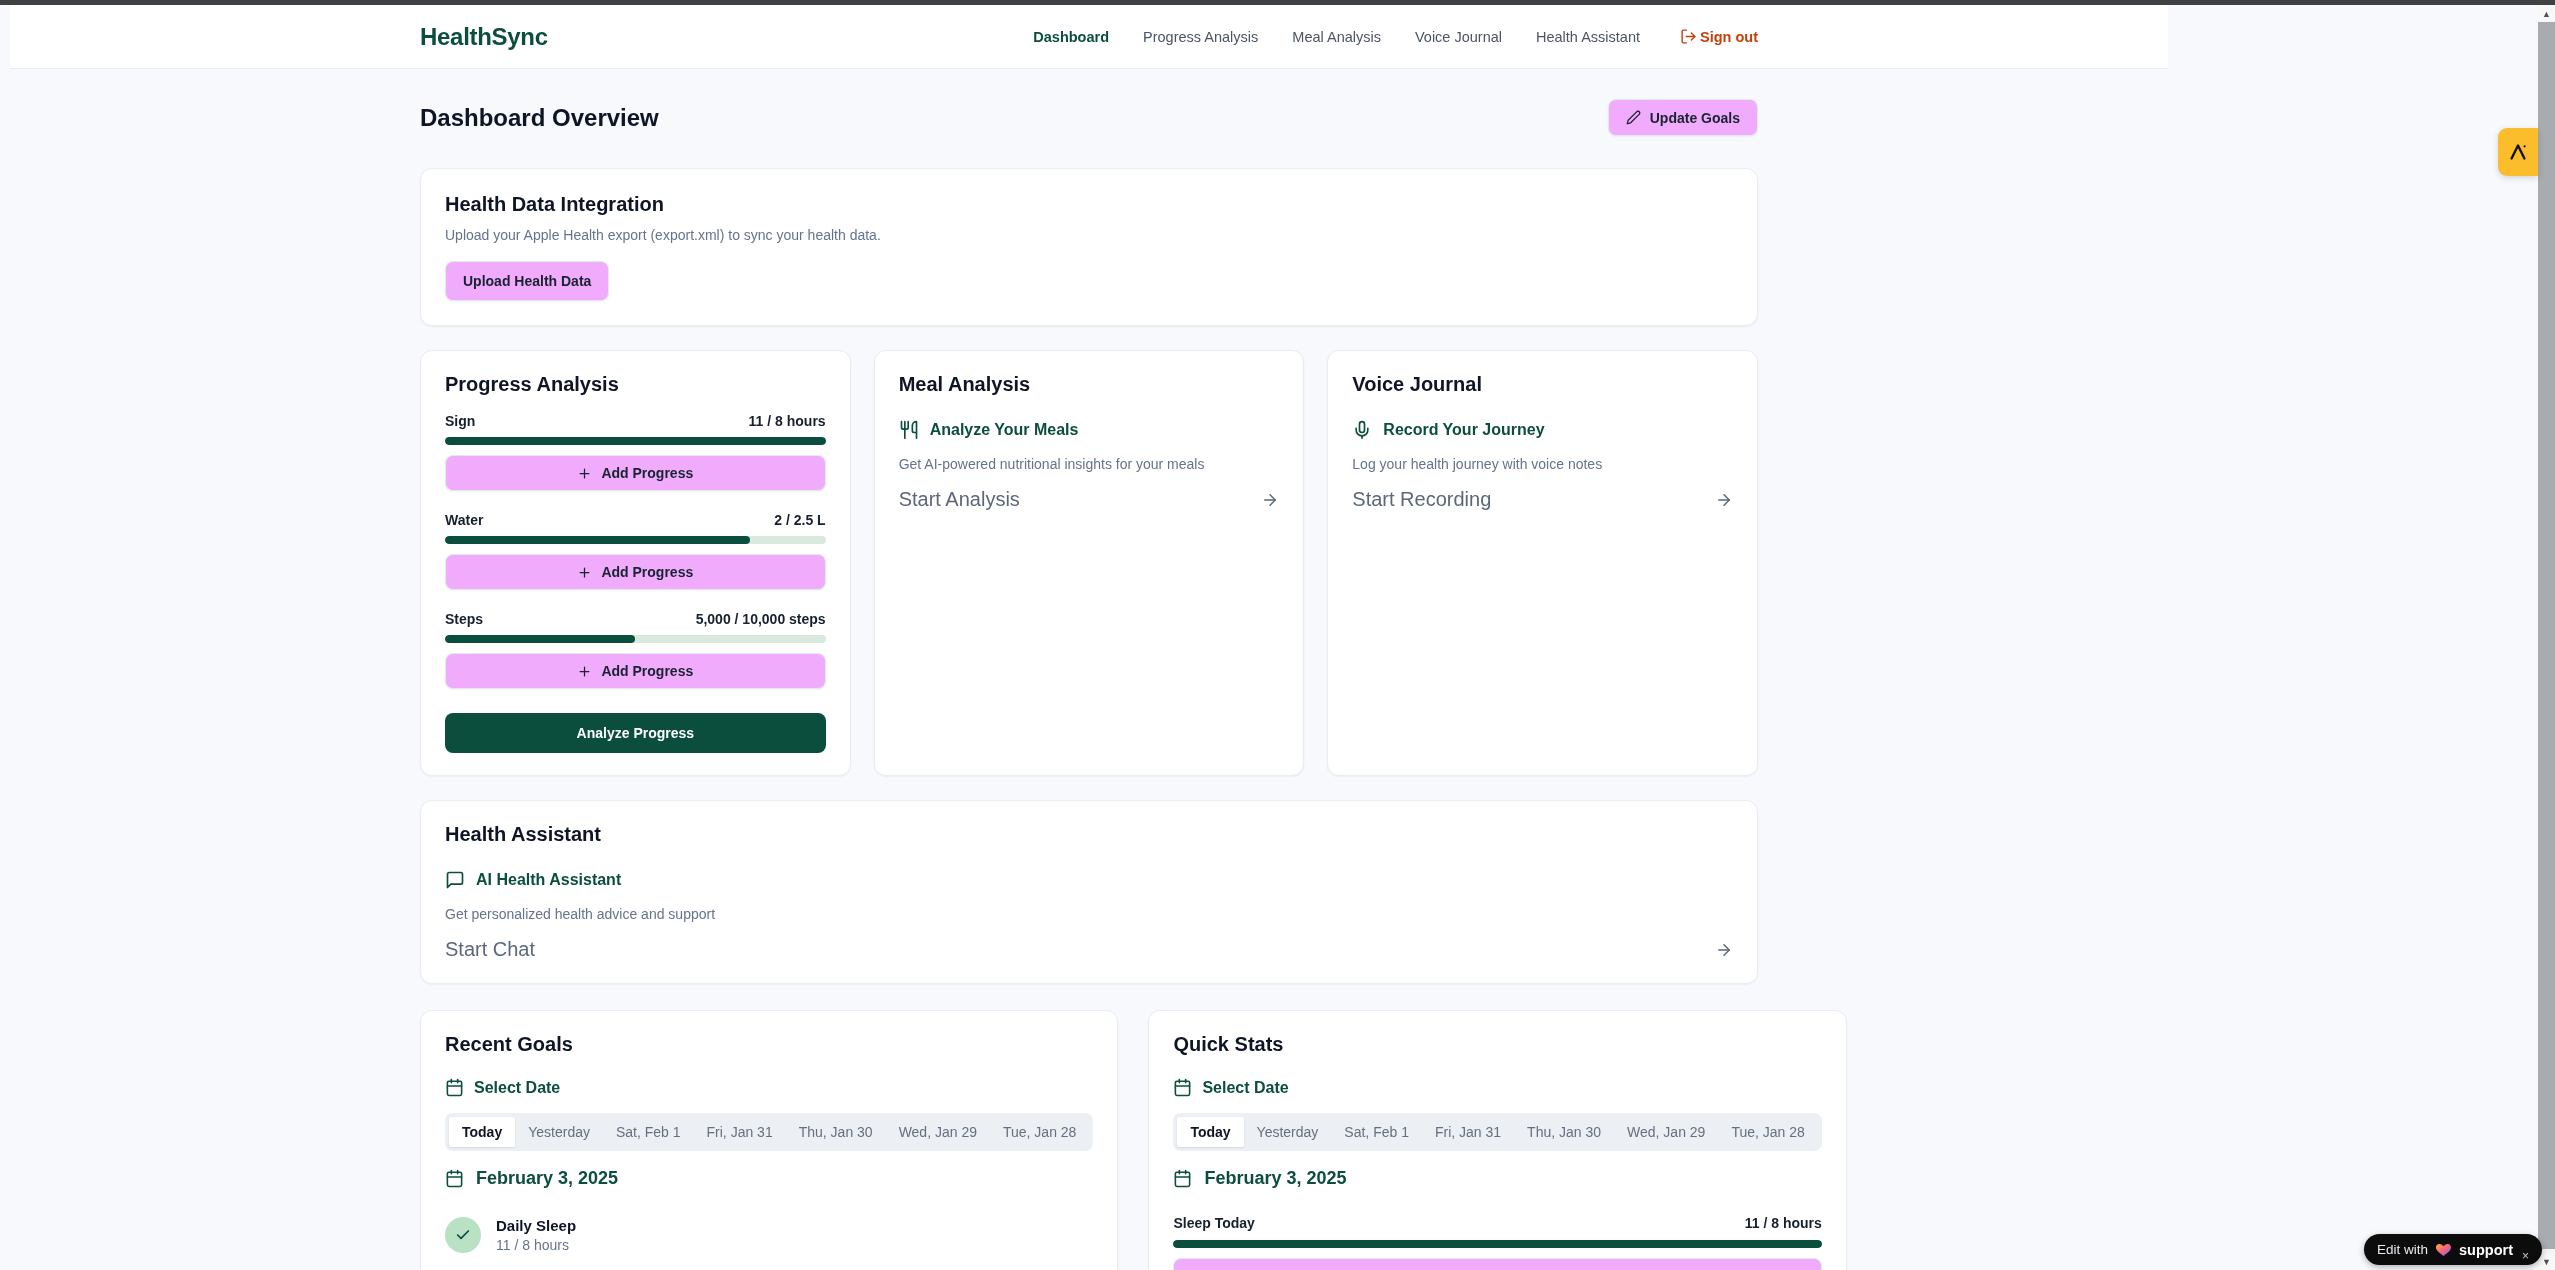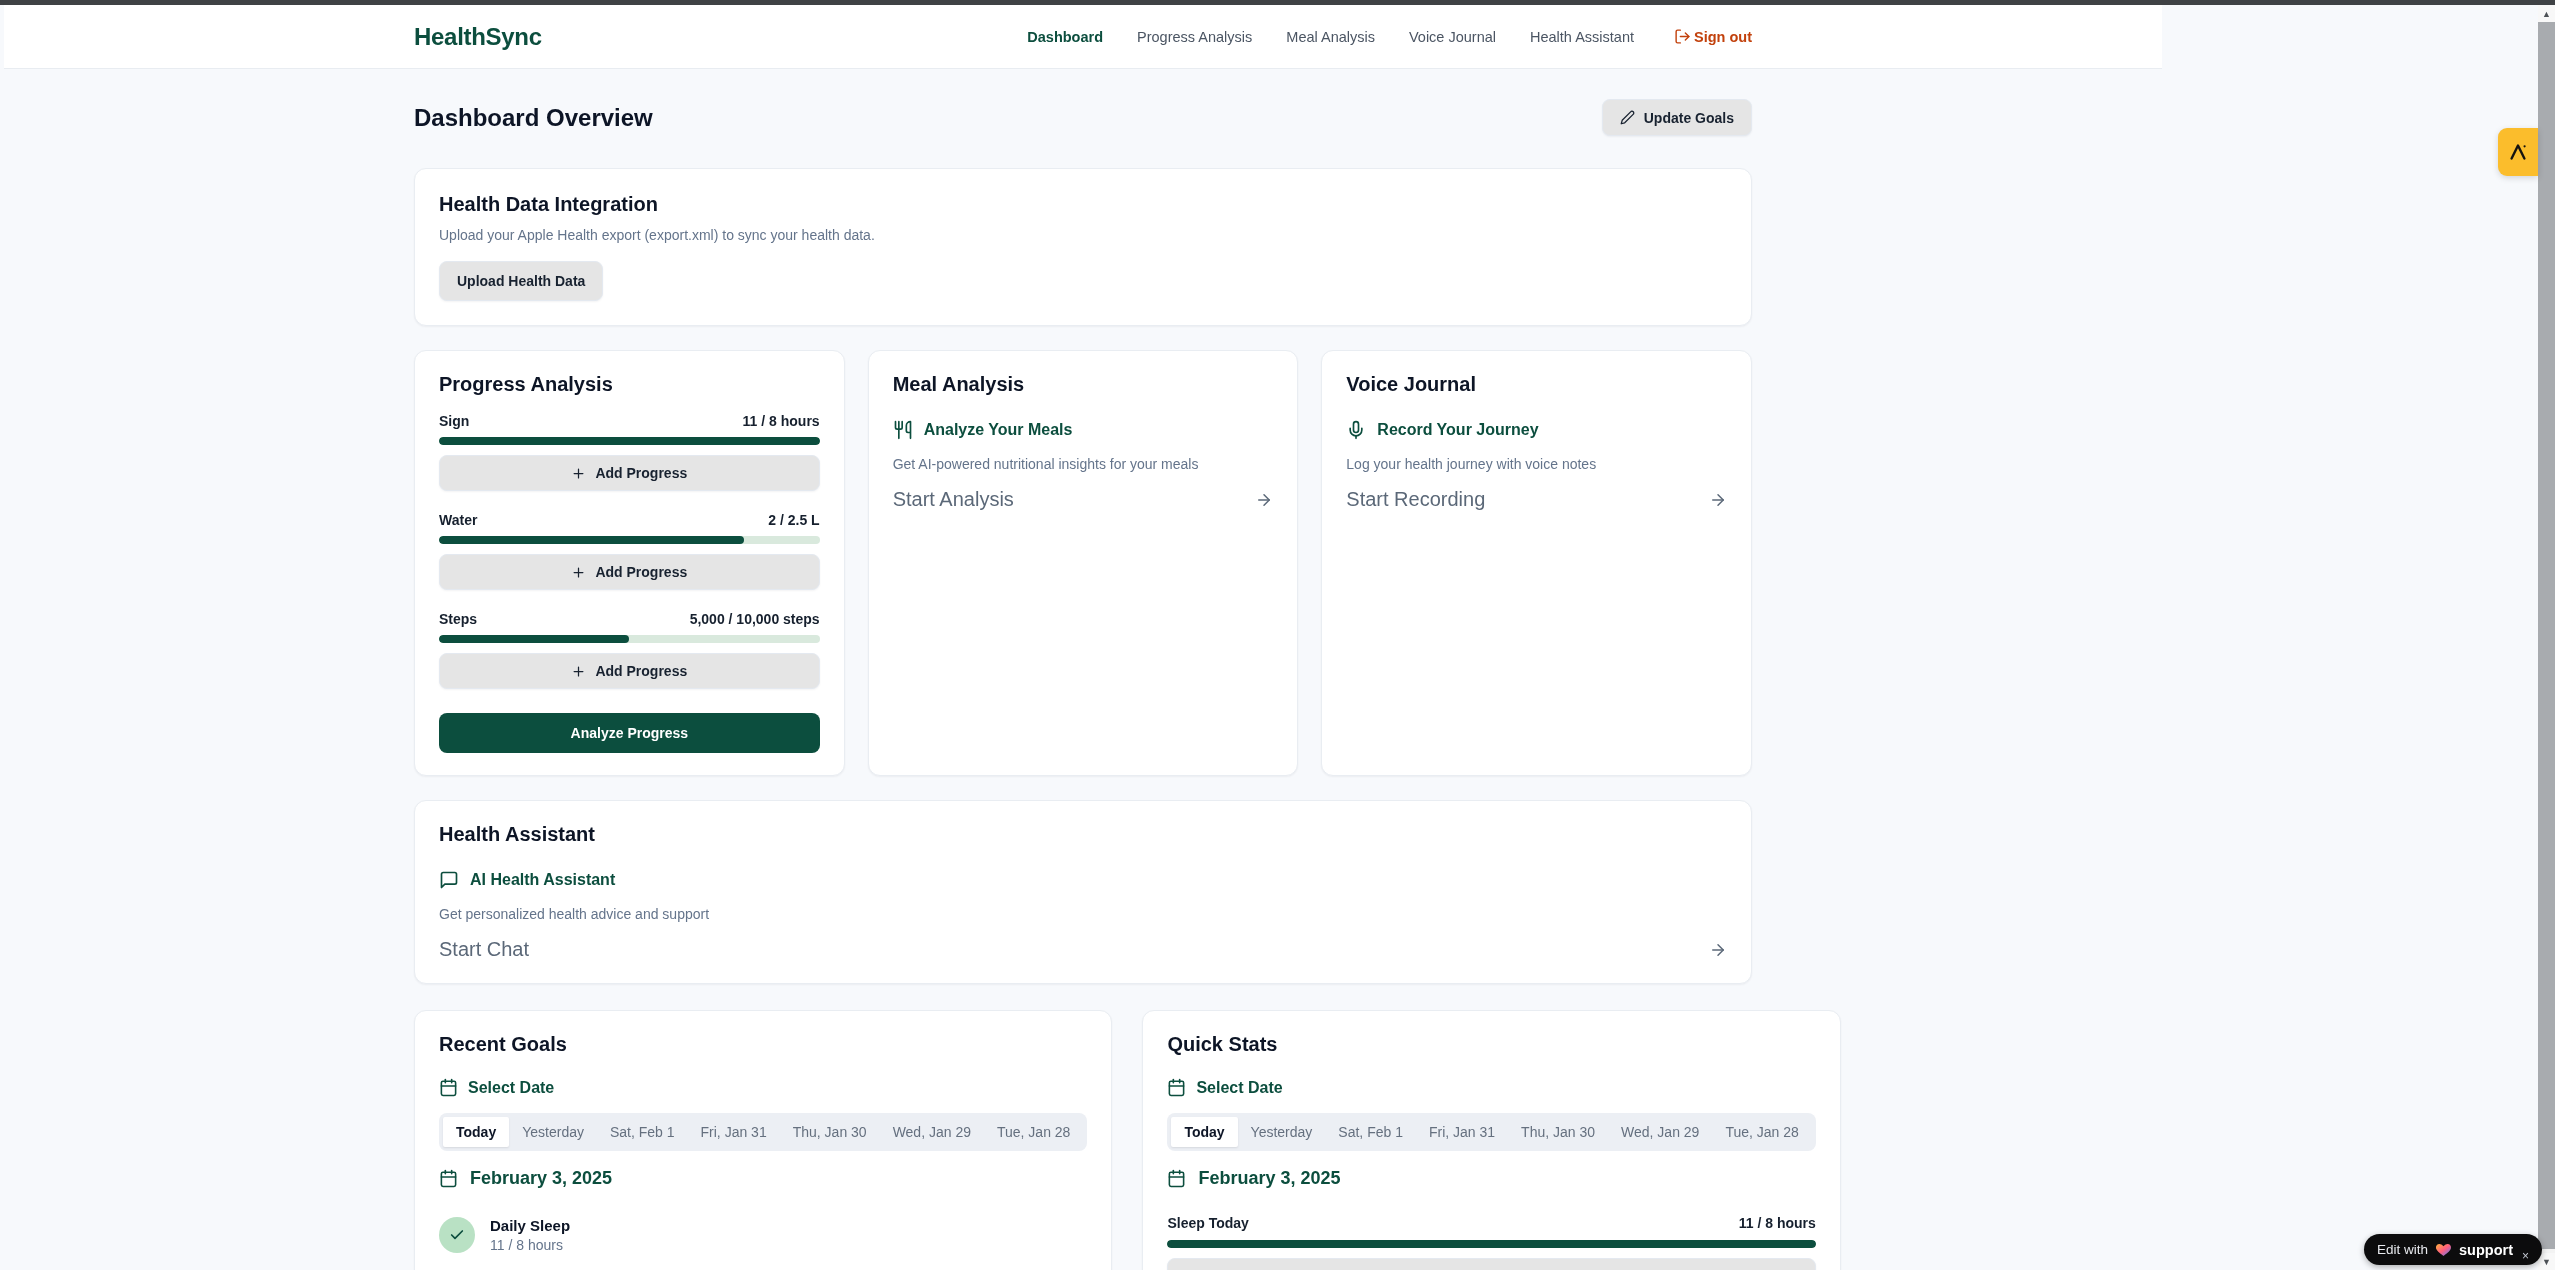--- a/index.html
+++ b/index.html
@@ -9,39 +9,39 @@
     background:#f7f9fc;
     position:relative;
     color:#0f172a;
     --primary:#0c4e3e;
     --track:#d9e9dd;
     --muted:#64748b;
     --border:#e4e9f0;
   }
   .top-strip { position:absolute; top:0; left:0; width:2555px; height:5px; background:#3f4245; z-index:40; }
 
-  .viewport { position:absolute; top:5px; left:4px; width:2158px; height:1265px; overflow:hidden; }
+  .viewport { position:absolute; top:5px; left:10px; width:2158px; height:1265px; overflow:hidden; }
 
   
   header { background:#ffffff; border-bottom:1px solid #e8ecf1; height:64px; }
   .header-inner { width:1338px; margin:0 auto; height:100%; display:flex; align-items:center; justify-content:space-between; }
   .brand { font-size:24px; font-weight:700; color:var(--primary); letter-spacing:-0.3px; cursor:pointer; }
   nav { display:flex; align-items:center; gap:34px; }
   .nav-item { font-size:14.5px; color:#4b5563; font-weight:500; text-decoration:none; cursor:pointer; }
   .nav-item.active { color:var(--primary); font-weight:600; }
   .signout-btn { display:flex; align-items:center; gap:3px; background:none; border:none; font-family:inherit;
     font-size:14.5px; font-weight:600; color:#c2410c; cursor:pointer; margin-left:6px; }
   .signout-btn svg { width:17px; height:17px; }
 
   main { width:1338px; margin:0 auto; padding-top:30px; }
 
   .title-row { display:flex; align-items:center; justify-content:space-between; }
   h1 { font-size:24px; font-weight:700; color:#0d1526; }
   .btn { display:inline-flex; align-items:center; justify-content:center; gap:9px; font-family:inherit;
-    background:#e5e5e5; border:1px solid var(--border); border-radius:8px; font-size:14px; font-weight:600;
+    background:#f0abfc; border:1px solid var(--border); border-radius:8px; font-size:14px; font-weight:600;
     color:#182230; cursor:pointer; box-shadow:0 1px 2px rgba(16,24,40,.05); }
   .btn svg { width:15px; height:15px; }
   .btn-update { height:37px; padding:0 17px; }
 
   .card { background:#fff; border:1px solid #e9edf2; border-radius:12px; box-shadow:0 1px 2px rgba(16,24,40,.05); }
   .card-title { font-size:20px; font-weight:600; color:#0d1526; }
 
   .hdi-card { margin-top:32px; padding:24px; }
   .hdi-desc { margin-top:11px; font-size:14px; color:var(--muted); }
   .btn-upload { margin-top:18px; height:40px; padding:0 17px; }

